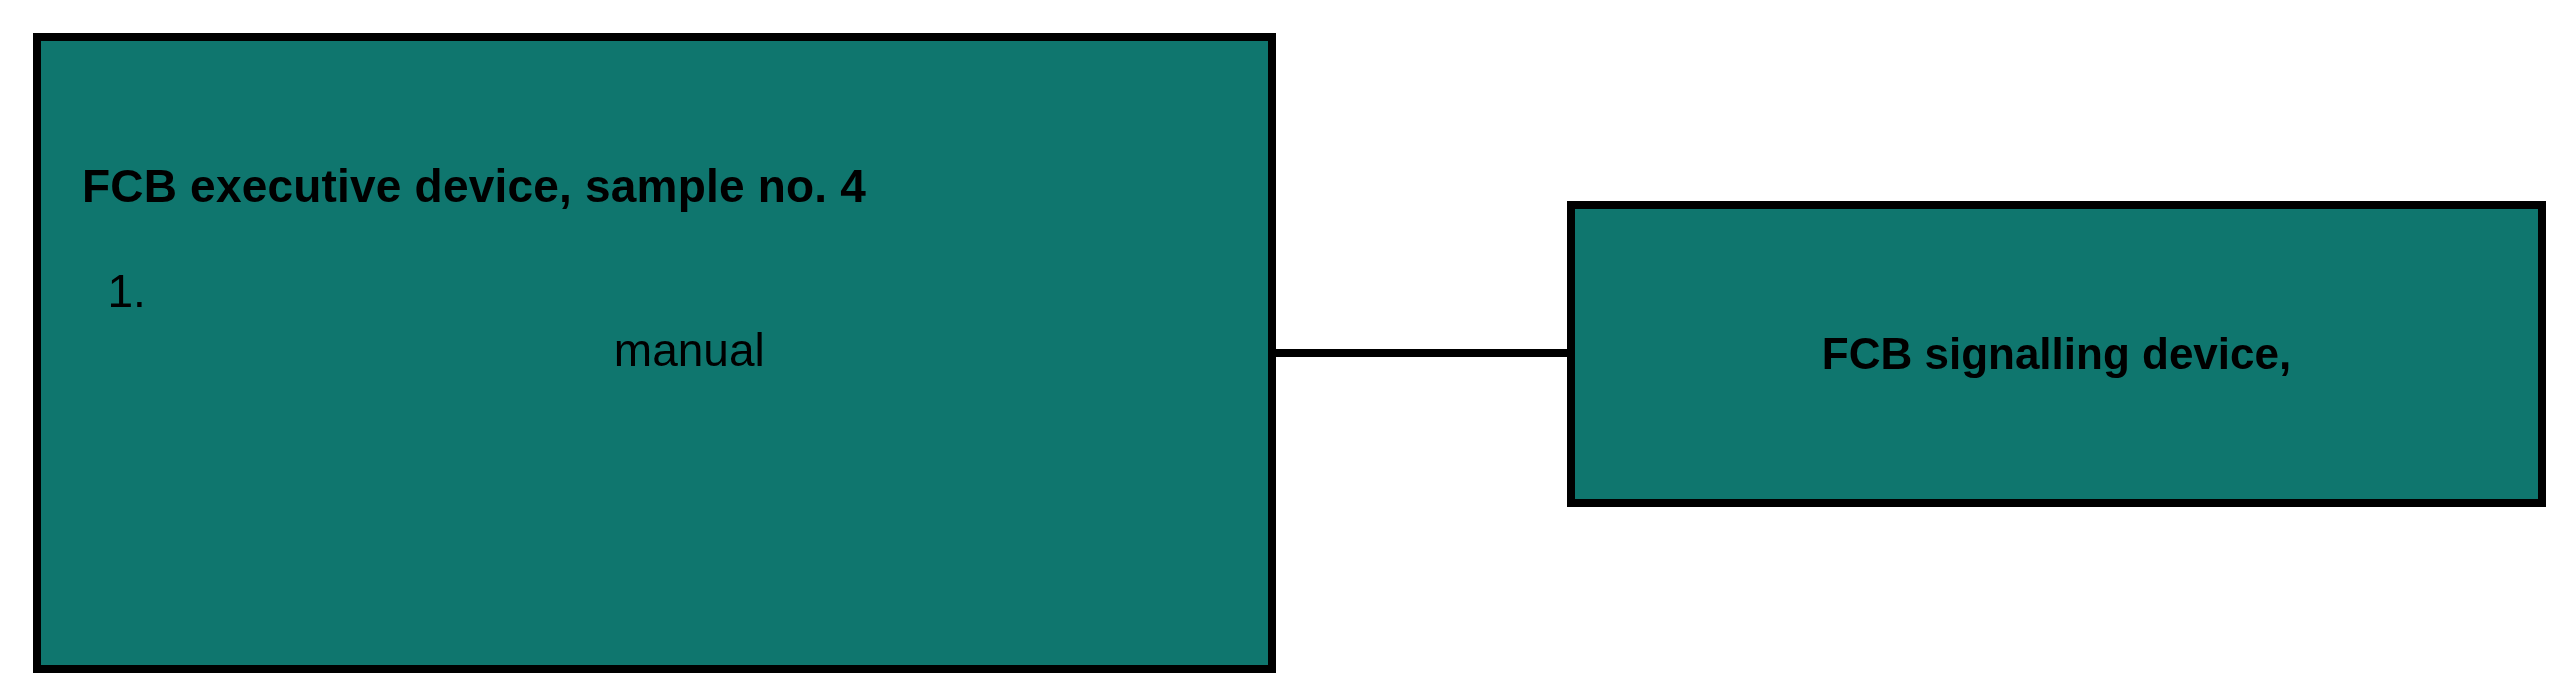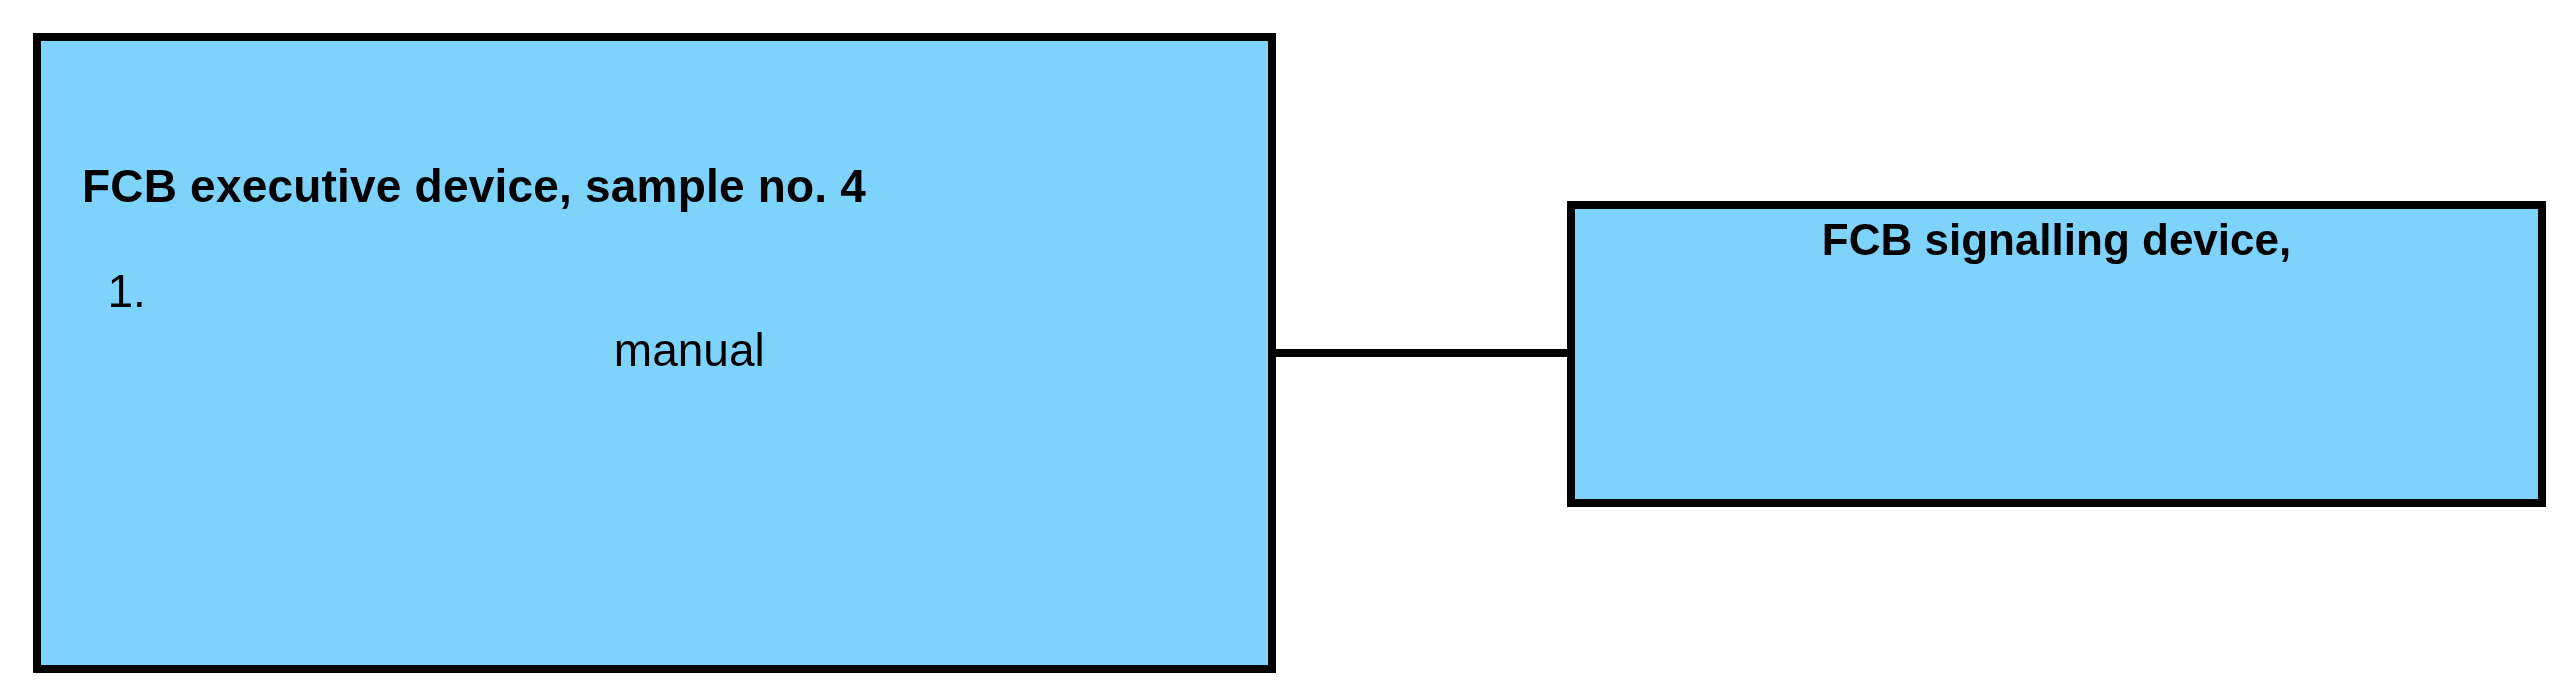--- a/index.html
+++ b/index.html
@@ -15,39 +15,40 @@
     width: 2576px;
     height: 699px;
     background: #ffffff;
     overflow: hidden;
   }
 
   
   .node-box {
     position: absolute;
     box-sizing: border-box;
-    background: #7dd3fc;
+    background: #0f766e;
     border: 8px solid #000000;
   }
 
   #exec-box {
     left: 33px;
     top: 33px;
     width: 1243px;
     height: 640px;
   }
 
   #signal-box {
     left: 1567px;
     top: 201px;
     width: 979px;
     height: 306px;
     display: flex;
     flex-direction: column;
     align-items: center;
+    justify-content: center;
   }
 
   
   #connector {
     position: absolute;
     left: 1270px;
     top: 349px;
     width: 303px;
     height: 8px;
     background: #000000;

